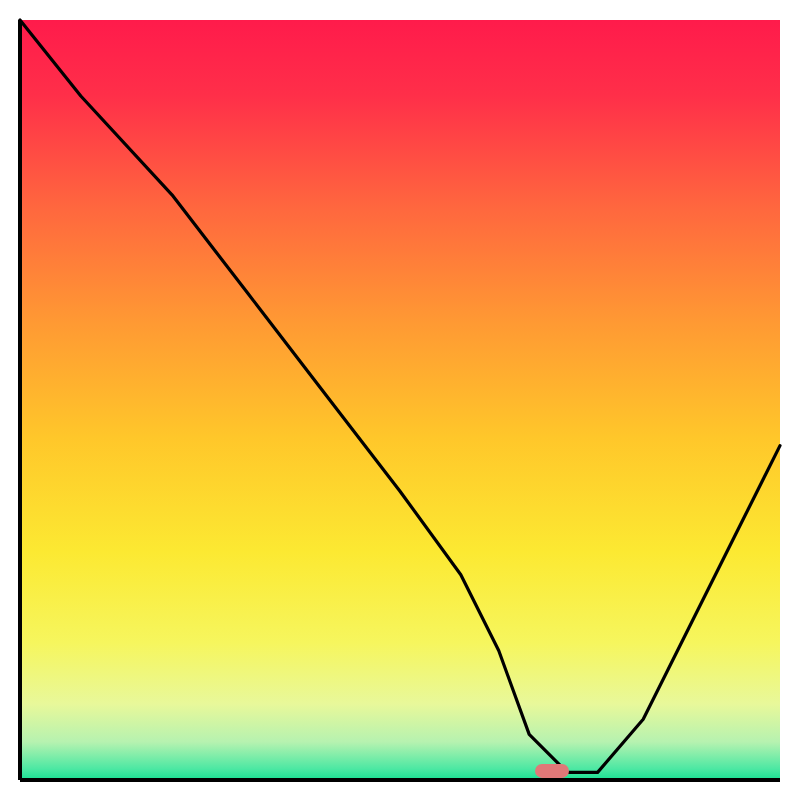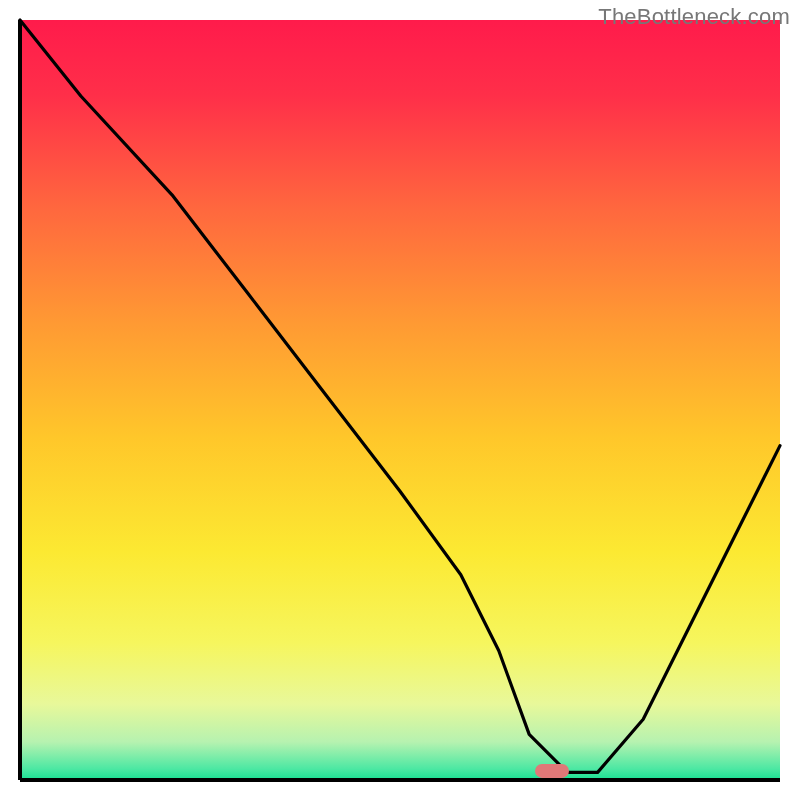--- a/index.html
+++ b/index.html
@@ -27,21 +27,20 @@
     z-index: 10;
   }
   svg {
     display: block;
   }
 </style>
 </head>
 <body>
 
 <div class="chart-container">
-  <div class="watermark">TheBottleneck.com</div>
 
   <svg id="chart-svg" width="800" height="800" viewBox="0 0 800 800">
     <defs>
       <linearGradient id="bg-grad" x1="0" y1="0" x2="0" y2="1">
           <stop offset="0%" stop-color="#ff1b4b"></stop>
           <stop offset="10%" stop-color="#ff2f49"></stop>
           <stop offset="25%" stop-color="#ff683e"></stop>
           <stop offset="40%" stop-color="#ff9a33"></stop>
           <stop offset="55.00000000000001%" stop-color="#ffc72a"></stop>
           <stop offset="70%" stop-color="#fce932"></stop>

